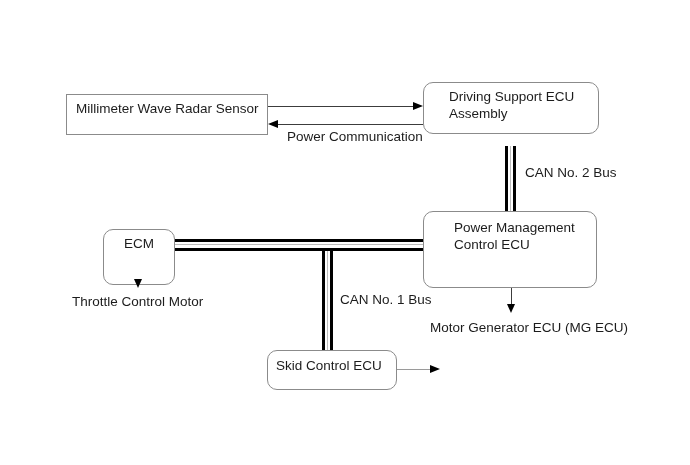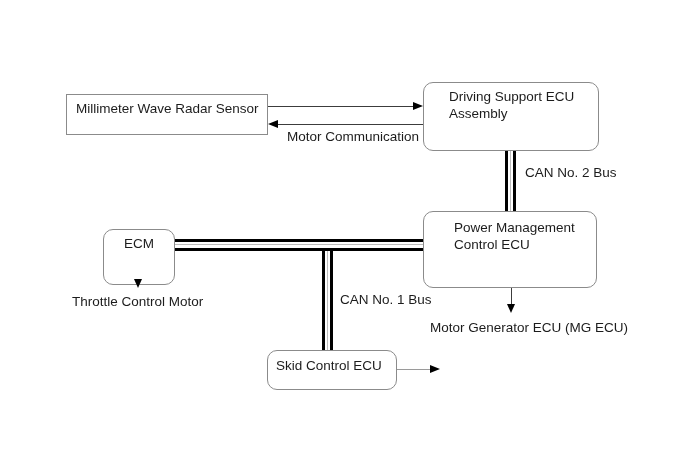--- a/index.html
+++ b/index.html
@@ -8,21 +8,21 @@
     position:relative; width:690px; height:465px; background:#ffffff; overflow:hidden;
     font-family:"Liberation Sans","DejaVu Sans",sans-serif;
     font-size:13.5px; line-height:17px; color:#1c1c1c;
   }
   
   .box { position:absolute; background:#fff; border:1px solid #8b8b8b; border-radius:10px; z-index:3; }
   .box.square { border-radius:0; }
   .box .lbl { display:block; }
   #box-radar  { left:66px;  top:94px;  width:202px; height:41px; }
   #box-radar .lbl  { padding:5px 0 0 9px; }
-  #box-dsecu  { left:423px; top:82px;  width:176px; height:69px; }
+  #box-dsecu  { left:423px; top:82px;  width:176px; height:52px; }
   #box-dsecu .lbl  { padding:5px 0 0 25px; width:172px; }
   #box-pm     { left:423px; top:211px; width:174px; height:77px; }
   #box-pm .lbl     { padding:7px 0 0 30px; width:167px; }
   #box-ecm    { left:103px; top:229px; width:72px;  height:56px; }
   #box-ecm .lbl    { padding-top:5px; text-align:center; }
   #box-skid   { left:267px; top:350px; width:130px; height:40px; }
   #box-skid .lbl   { padding:6px 0 0 8px; }
   
   .bus-v { position:absolute; background:#fff; border-left:3px solid #000; border-right:3px solid #000; width:11px; z-index:1; }
   .bus-v::after { content:""; position:absolute; top:0; bottom:0; left:2px; width:1px; background:#bcbcbc; }
@@ -84,19 +84,19 @@
 
   <div class="line gray" style="left:138px; top:270px; width:1px; height:11px;"></div>
   <div class="arr down" style="left:134px; top:279px;"></div>
 
   <div class="line" style="left:511px; top:288px; width:1px; height:17px;"></div>
   <div class="arr down" style="left:507px; top:304px;"></div>
 
   <div class="line gray" style="left:397px; top:369px; width:33px; height:1px;"></div>
   <div class="arr right" style="left:430px; top:365px;"></div>
 
-  <div class="flabel" id="lbl-serial">Motor Communication</div>
+  <div class="flabel" id="lbl-serial">Power Communication</div>
   <div class="flabel" id="lbl-can2">CAN No. 2 Bus</div>
   <div class="flabel" id="lbl-can1">CAN No. 1 Bus</div>
   <div class="flabel" id="lbl-throttle">Throttle Control Motor</div>
   <div class="flabel" id="lbl-mg">Motor Generator ECU (MG ECU)</div>
 
 </div>
 
 </body></html>

